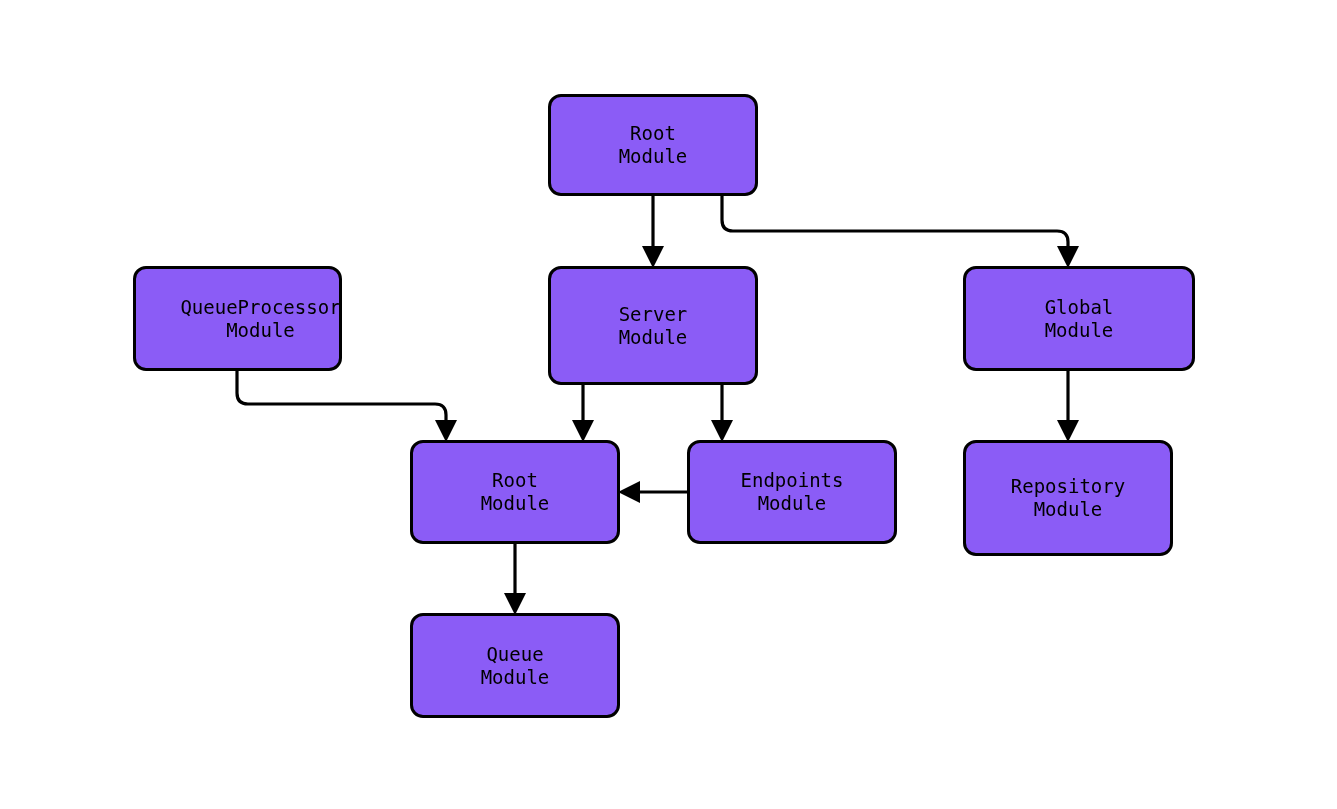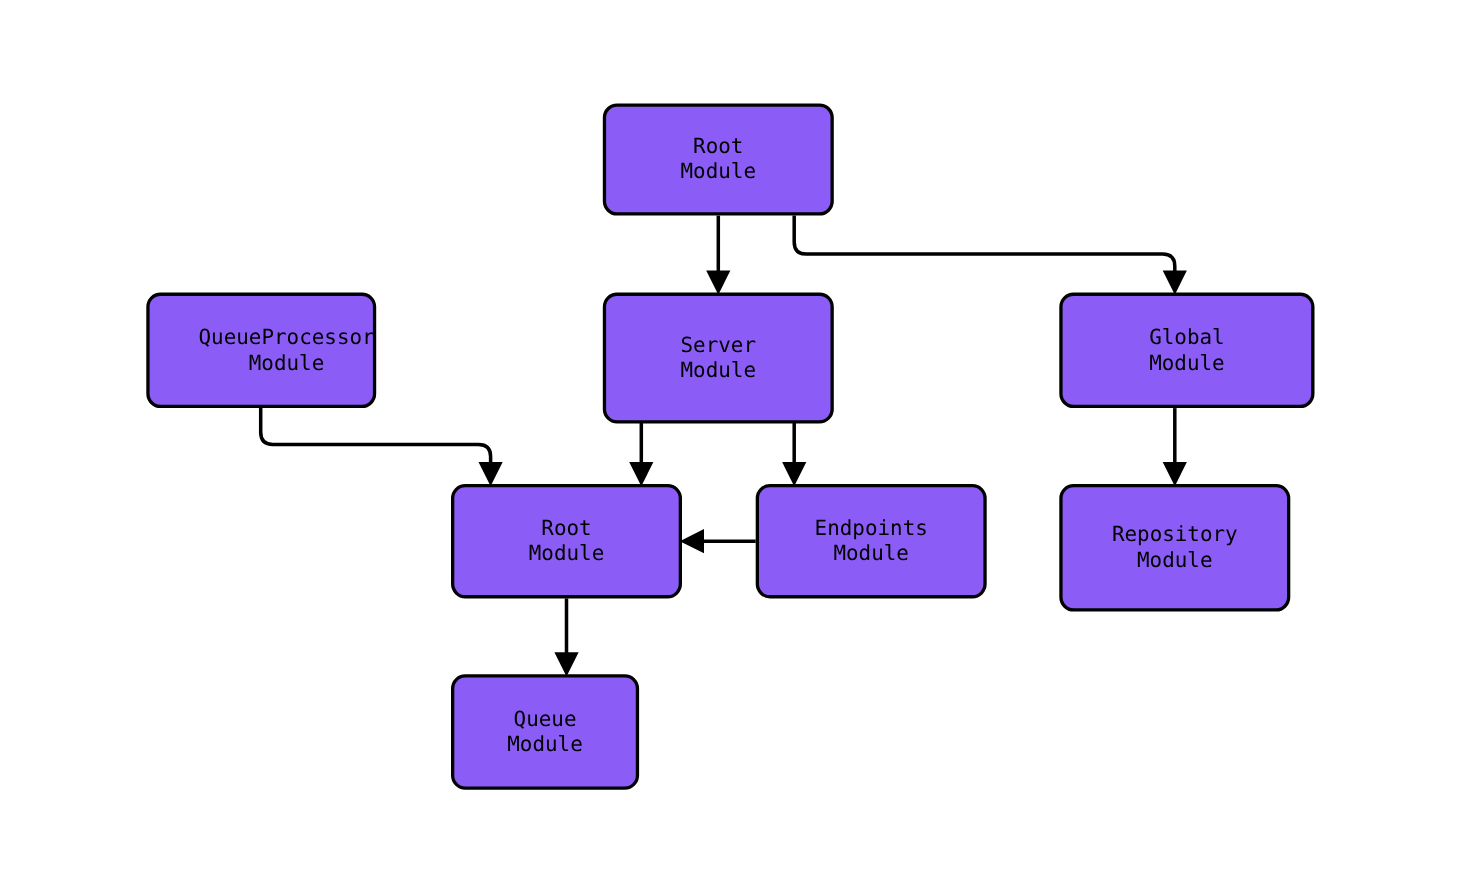--- a/index.html
+++ b/index.html
@@ -125,18 +125,18 @@
   <div class="node" style="left:687px; top:440px; width:210px; height:104px;">
     <span class="node-line">Endpoints</span>
     <span class="node-line">Module</span>
   </div>
 
   <div class="node" style="left:963px; top:440px; width:210px; height:116px;">
     <span class="node-line">Repository</span>
     <span class="node-line">Module</span>
   </div>
 
-  <div class="node" style="left:410px; top:613px; width:171px; height:105px;">
+  <div class="node" style="left:410px; top:613px; width:210px; height:105px;">
     <span class="node-line">Queue</span>
     <span class="node-line">Module</span>
   </div>
 
 </div>
 
 </body></html>

